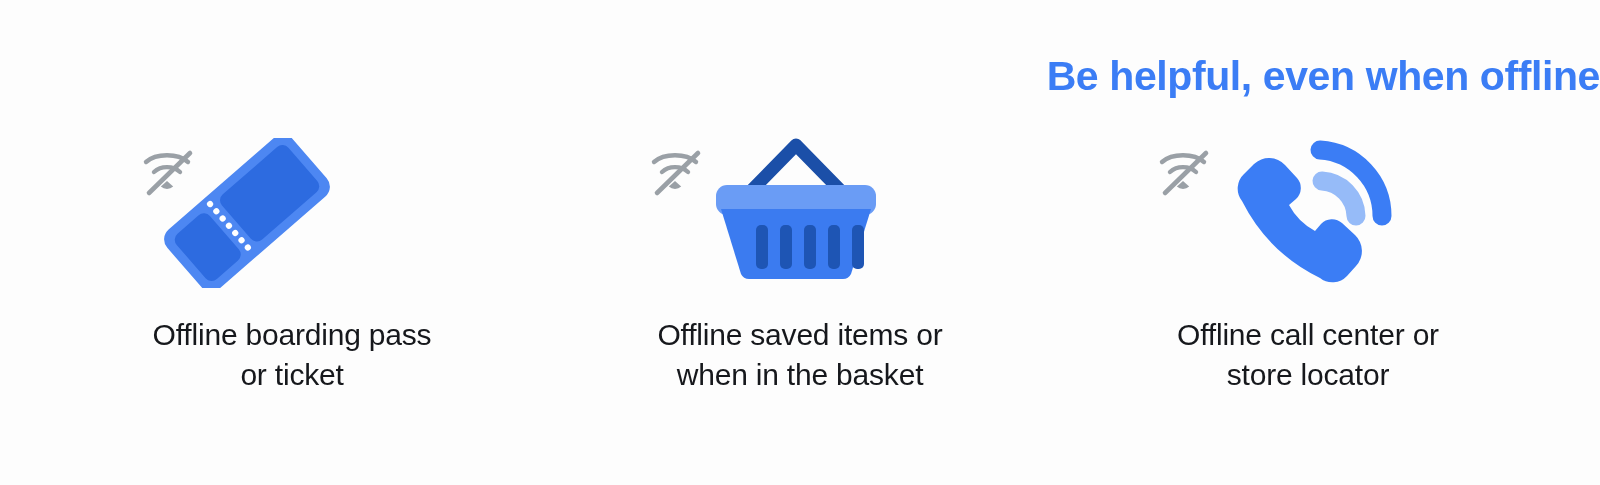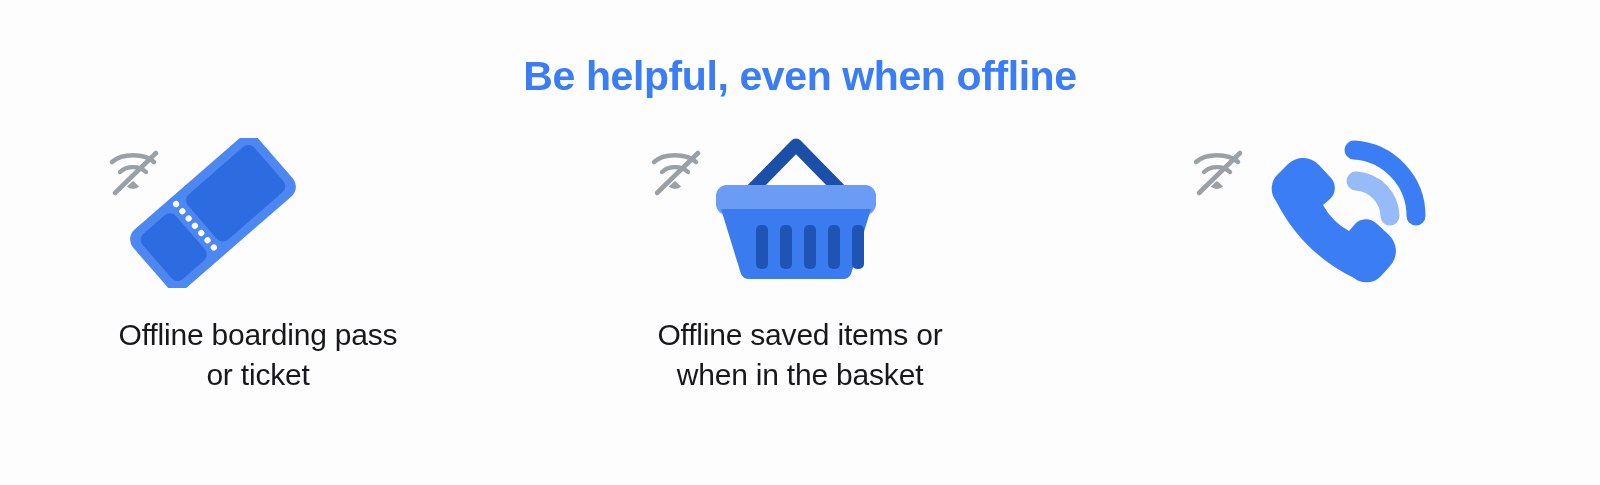--- a/index.html
+++ b/index.html
@@ -20,40 +20,40 @@
     height: 485px;
     background: #fdfdfd;
   }
 
   
   .headline {
     position: absolute;
     top: 52px;
     left: 0;
     width: 1600px;
-    text-align: center;
+    text-align: right;
     font-size: 41px;
     font-weight: 700;
     letter-spacing: -0.4px;
     color: #3b7df5;
     line-height: 1.2;
     white-space: nowrap;
   }
 
   
   .columns {
     position: absolute;
     top: 130px;
     left: 0;
     width: 1600px;
     display: flex;
     flex-direction: row;
     align-items: flex-start;
     justify-content: space-between;
-    padding: 0 8px;
+    padding: 0 42px;
     box-sizing: border-box;
   }
   .column {
     width: 500px;
     display: flex;
     flex-direction: column;
     align-items: center;
   }
   .art {
     position: relative;
@@ -215,16 +215,18 @@
                    a15 15 0 0 1 21 -1
                    l13 12
                    a22 22 0 0 1 1 31
                    l-9 10
                    a20 20 0 0 1 -27 2
                    A172 172 0 0 1 28 69
                    a20 20 0 0 1 2 -27 Z" fill="#3b7df5"></path>
         </svg>
       </div>
 
+      <div class="caption">Offline call center or
+store locator</div>
     </div>
 
   </div>
 </div>
 
 </body></html>

